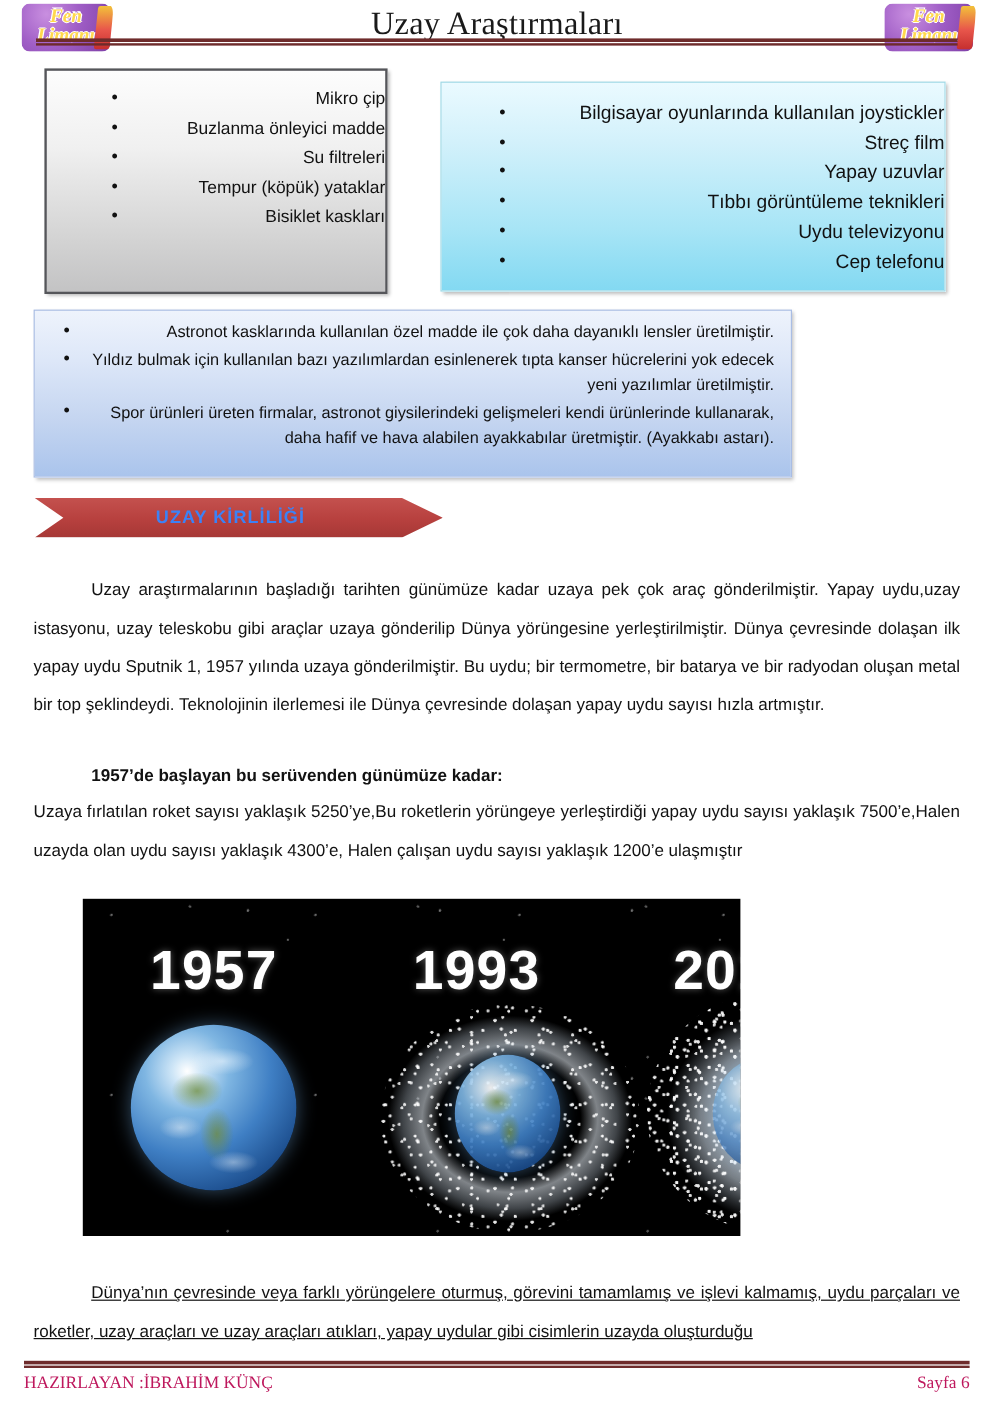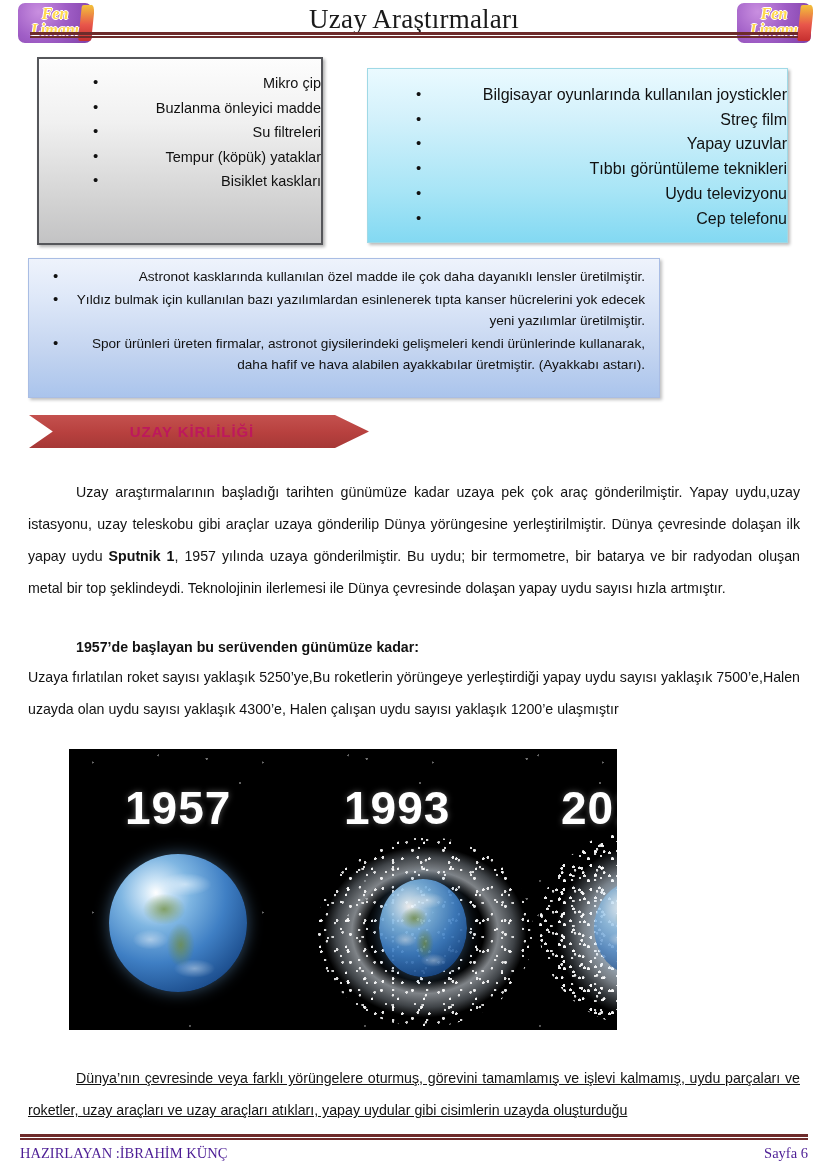--- a/index.html
+++ b/index.html
@@ -209,21 +209,21 @@
     clip-path: polygon(0% 0%, 90% 0%, 100% 50%, 90% 100%, 0% 100%, 7% 50%);
     filter: drop-shadow(2px 2px 2px rgba(0,0,0,.35));
   }
   .banner-label {
     position: absolute;
     inset: 0;
     display: flex;
     align-items: center;
     justify-content: center;
     padding-right: 14px;
-    color: #be185d;
+    color: #3b82f6;
     font-size: 15px;
     font-weight: bold;
     letter-spacing: .9px;
   }
 
   
   .para {
     position: absolute;
     font-size: 14.2px;
     line-height: 32px;
@@ -231,21 +231,21 @@
     text-align: justify;
     text-justify: inter-word;
   }
   .para.indent { text-indent: 48px; }
 
   .p-intro   { left: 28px; top: 462px; width: 772px; }
   .p-heading { left: 28px; top: 617px; width: 772px; font-weight: bold; text-indent: 48px; }
   .p-stats   { left: 28px; top: 647px; width: 772px; }
   .p-closing { left: 28px; top: 1048px; width: 772px; text-decoration: underline; }
 
-  .para b { font-weight: bold; margin-top: 28px; }
+  .para b { font-weight: normal; margin-top: 28px; }
 
   
   .figure {
     position: absolute;
     left: 69px;
     top: 749px;
     width: 548px;
     height: 281px;
     background: #000000;
     overflow: hidden;
@@ -379,21 +379,21 @@
   .footer {
     position: absolute;
     left: 20px;
     top: 1145px;
     width: 788px;
     display: flex;
     justify-content: space-between;
     align-items: baseline;
     font-family: "Liberation Serif", serif;
     font-size: 14.5px;
-    color: #4c1d95;
+    color: #be185d;
   }
 </style>
 </head>
 <body>
 
 <div class="page">
 
   <div class="header">
     <div class="header-title">Uzay Araştırmaları</div>
 

